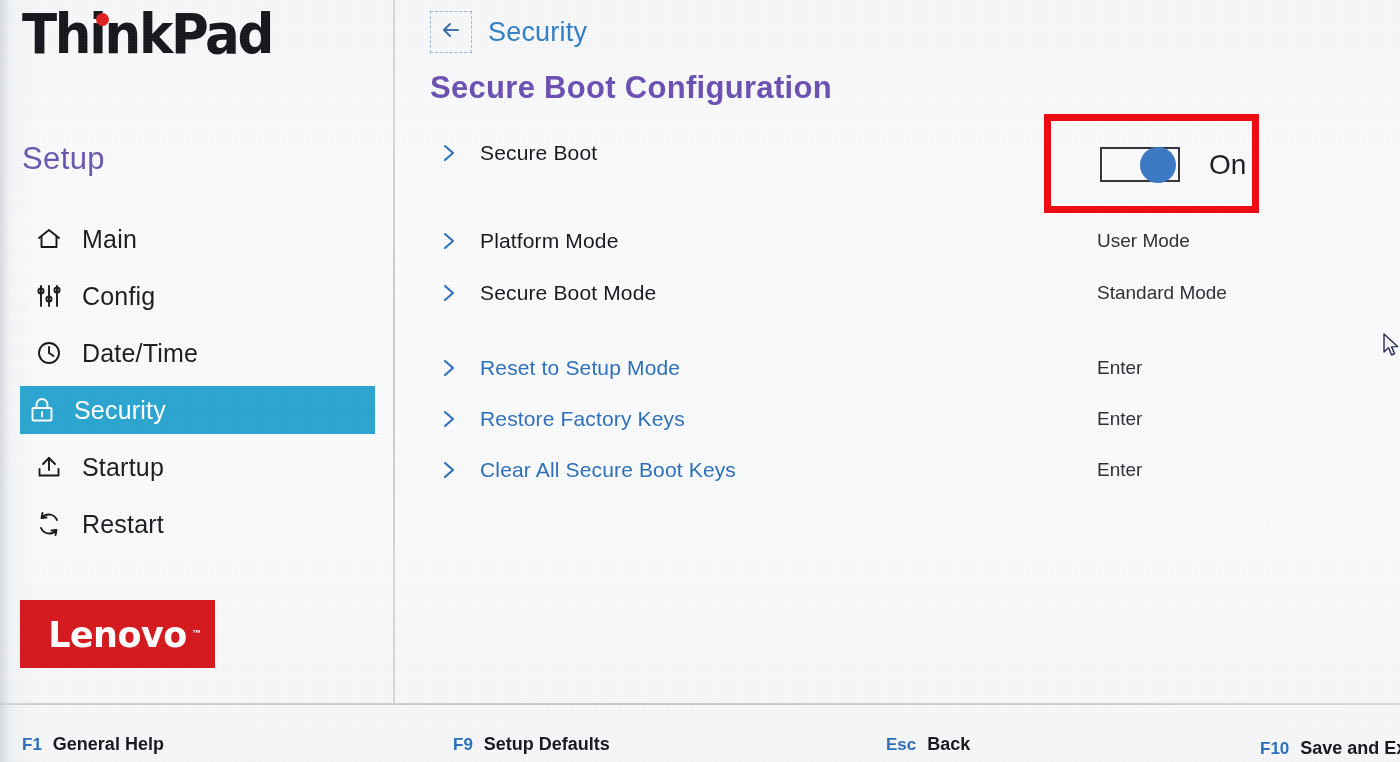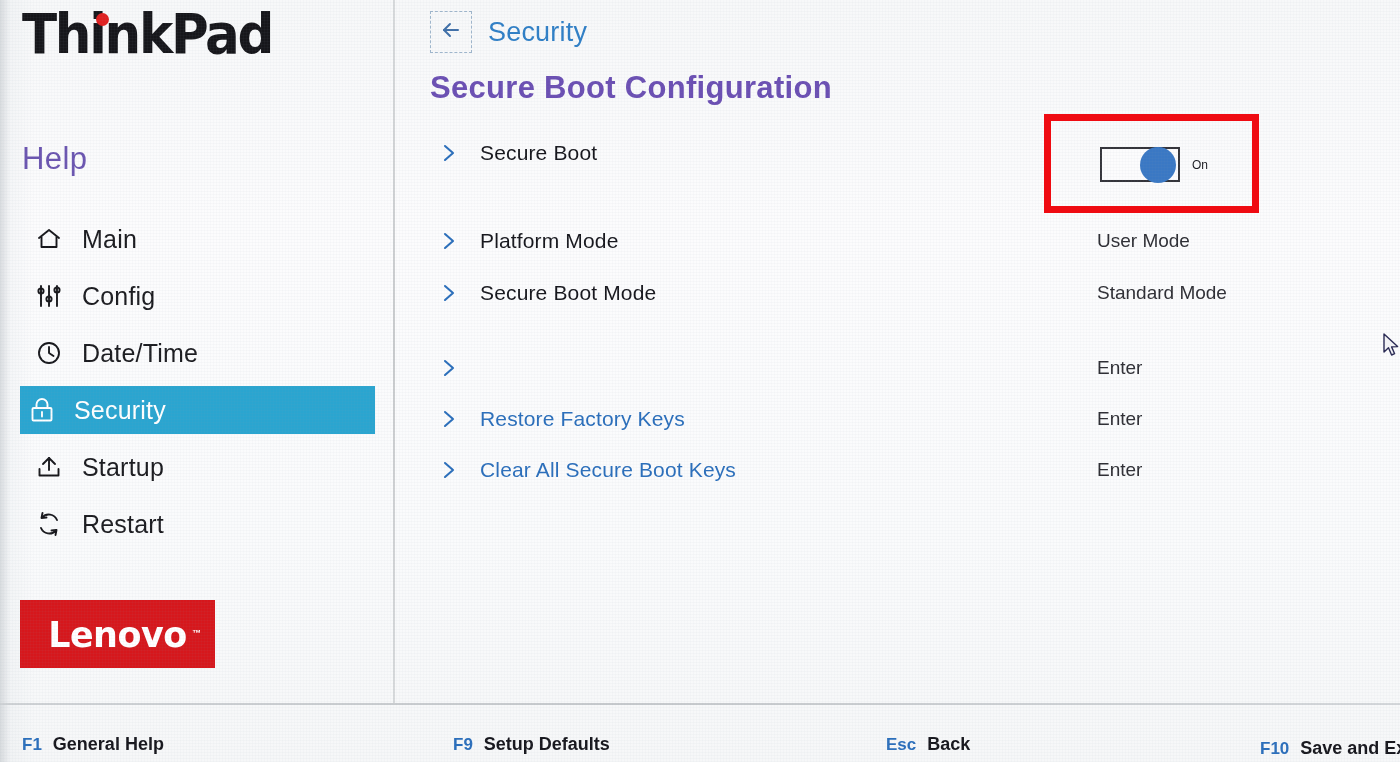--- a/index.html
+++ b/index.html
@@ -229,22 +229,22 @@
     position: relative;
   }
   #toggle-knob {
     position: absolute;
     right: 2px; top: -2px;
     width: 36px; height: 36px;
     border-radius: 50%;
     background: #3a78c4;
   }
   #toggle-label {
-    margin-left: 12px;
-    font-size: 12px;
+    margin-left: 29px;
+    font-size: 28px;
     color: #1b1b21;
   }
 
   
   #red-box {
     position: absolute;
     left: 1044px; top: 114px;
     width: 215px; height: 99px;
     border: 7px solid #ef0b12;
     z-index: 6;
@@ -291,21 +291,21 @@
 </head>
 <body>
 
 <div id="screen">
 
   <div id="sidebar">
 
     <div id="thinkpad-logo">ThinkPad</div>
     <div id="thinkpad-dot"></div>
 
-    <div id="setup-title">Help</div>
+    <div id="setup-title">Setup</div>
 
     <div id="nav">
 
       <div class="nav-item">
         <span class="ico">
           <svg width="26" height="26" viewBox="0 0 26 26">
             <path d="M3 12 L13 4 L23 12" stroke-linecap="round" stroke-linejoin="round"></path>
             <path d="M5.5 11 L5.5 21 L20.5 21 L20.5 11" stroke-linecap="round" stroke-linejoin="round"></path>
           </svg>
         </span>
@@ -430,20 +430,21 @@
       <span class="rlabel">Secure Boot Mode</span>
       <span class="rvalue">Standard Mode</span>
     </div>
 
     <div class="row link" style="top:351px;">
       <span class="chev">
         <svg width="16" height="20" viewBox="0 0 16 20">
             <path d="M4 3 L12 10 L4 17" stroke-linecap="round" stroke-linejoin="round"></path>
           </svg>
       </span>
+      <span class="rlabel">Reset to Setup Mode</span>
       <span class="rvalue">Enter</span>
     </div>
 
     <div class="row link" style="top:402px;">
       <span class="chev">
         <svg width="16" height="20" viewBox="0 0 16 20">
             <path d="M4 3 L12 10 L4 17" stroke-linecap="round" stroke-linejoin="round"></path>
           </svg>
       </span>
       <span class="rlabel">Restore Factory Keys</span>

